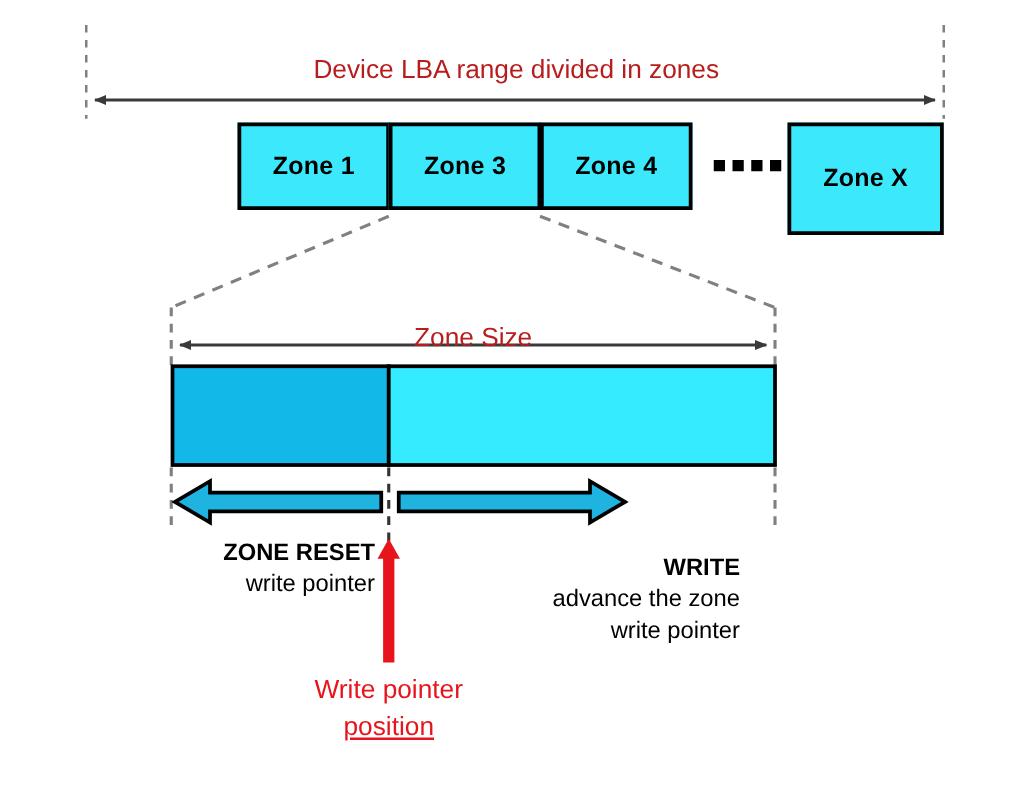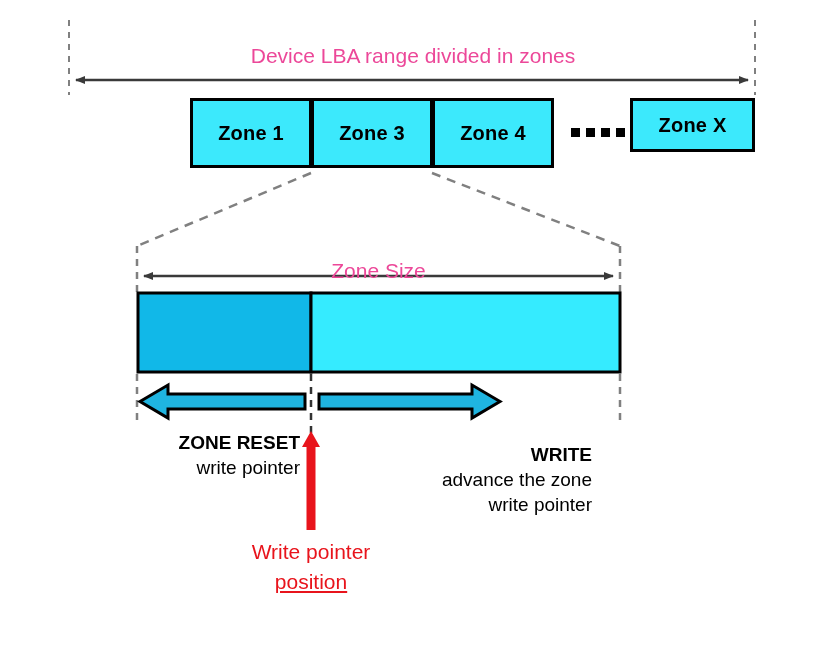--- a/index.html
+++ b/index.html
@@ -41,21 +41,21 @@
     font-weight: bold;
     letter-spacing: 0.2px;
     color: #000000;
   }
   .txt {
     position: absolute;
     white-space: nowrap;
   }
   .caption-title {
     font-size: 21px;
-    color: #ec4899;
+    color: #b91c1c;
   }
   .lbl-bold {
     font-size: 19px;
     font-weight: bold;
   }
   .lbl-reg {
     font-size: 19px;
     font-weight: normal;
   }
   .block-right {
@@ -128,21 +128,21 @@
 
   <div class="zone-box" style="left:190px; top:98px; width:122px; height:70px;">
     <span>Zone 1</span>
   </div>
   <div class="zone-box" style="left:311px; top:98px; width:122px; height:70px;">
     <span>Zone 3</span>
   </div>
   <div class="zone-box" style="left:432px; top:98px; width:122px; height:70px;">
     <span>Zone 4</span>
   </div>
-  <div class="zone-box" style="left:630px; top:98px; width:125px; height:54px;align-items:center;">
+  <div class="zone-box" style="left:630px; top:98px; width:125px; height:90px;align-items:center;">
     <span>Zone X</span>
   </div>
 
   <div class="txt caption-title" style="left:137px; top:243px; width:483px; text-align:center;margin-top:16px;">Zone Size</div>
 
   <div class="block-right" style="left:60px; top:430px; width:240px;">
     <div class="lbl-bold line-row">ZONE RESET</div>
     <div class="lbl-reg line-row">write pointer</div>
   </div>
 

